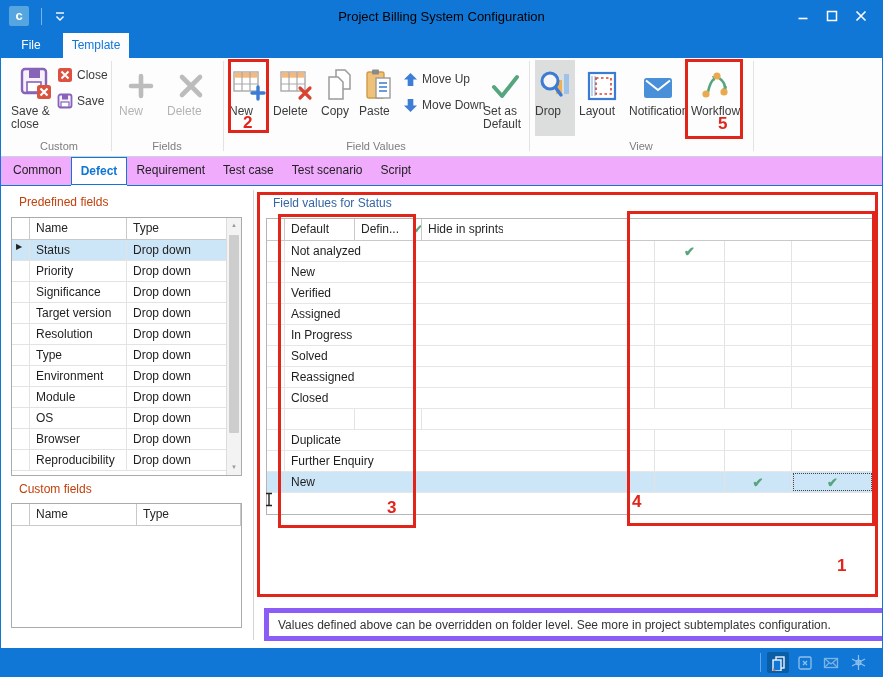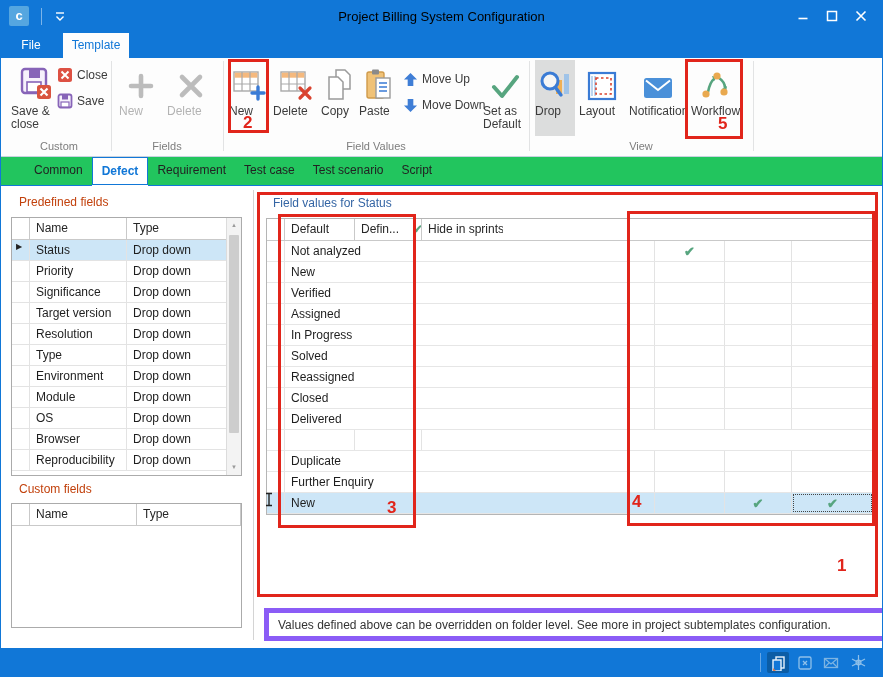--- a/index.html
+++ b/index.html
@@ -29,21 +29,21 @@
   .rsep { position:absolute; top:3px; height:90px; width:1px; background:#e2e3e4; }
   .gcap { position:absolute; top:82px; height:15px; font-size:11px; color:#7d7d7d; text-align:center; }
   .bigbtn { position:absolute; top:2px; height:76px; text-align:left; }
   .bigbtn .ic { height:42px; display:flex; align-items:flex-end; justify-content:center; }
   .bigbtn .lb { font-size:12px; line-height:13px; margin-top:3px; color:#3b3b3b; }
   .bigbtn.dis .lb { color:#b3b3b3; }
   .bigbtn.active { background:#dcdddd; }
   .smbtn { position:absolute; height:22px; display:flex; align-items:center; gap:4px; font-size:12px; color:#3b3b3b; }
 
   
-  .doctabs { position:absolute; left:0; right:0; top:157px; height:29px; background:#22c55e; border-bottom:1px solid #1177d7; padding-left:24px; }
+  .doctabs { position:absolute; left:0; right:0; top:157px; height:29px; background:#f0abfc; border-bottom:1px solid #1177d7; padding-left:3px; }
   .doctab { display:inline-block; height:28px; line-height:26px; padding:0 9px; font-size:12px; color:#222; vertical-align:top; }
   .doctab.sel { border:1px solid #1177d7; color:#1177d7; font-weight:bold; background:#fff; box-shadow:0 1px 0 0 #fff; }
 
   
   .content { position:absolute; left:0; right:0; top:186px; bottom:29px; background:#fff; }
   .panel-sep { position:absolute; left:252px; top:4px; bottom:8px; width:1px; background:#d4d4d4; }
   .sec-label { position:absolute; font-size:12px; color:#c2410c; }
   .blue-label { position:absolute; font-size:12px; color:#3465a4; }
 
   
@@ -452,27 +452,20 @@
           </div>
           <div class="v-row">
             <div class="c ind"></div>
             <div class="c val">Closed</div>
             <div class="c chk"></div>
             <div class="c chk w2"></div>
             <div class="c chk w3"></div>
           </div>
           <div class="v-row">
             <div class="c ind"></div>
-            <div class="c val">Delivered</div>
-            <div class="c chk"></div>
-            <div class="c chk w2"></div>
-            <div class="c chk w3"></div>
-          </div>
-          <div class="v-row">
-            <div class="c ind"></div>
             <div class="c chk"></div>
             <div class="c chk w2"></div>
             <div class="c chk w3"></div>
           </div>
           <div class="v-row">
             <div class="c ind"></div>
             <div class="c val">Duplicate</div>
             <div class="c chk"></div>
             <div class="c chk w2"></div>
             <div class="c chk w3"></div>

